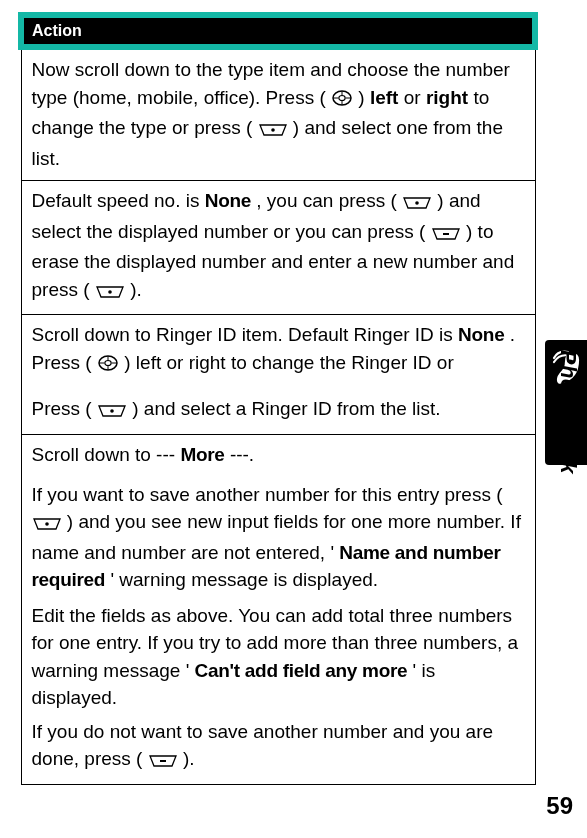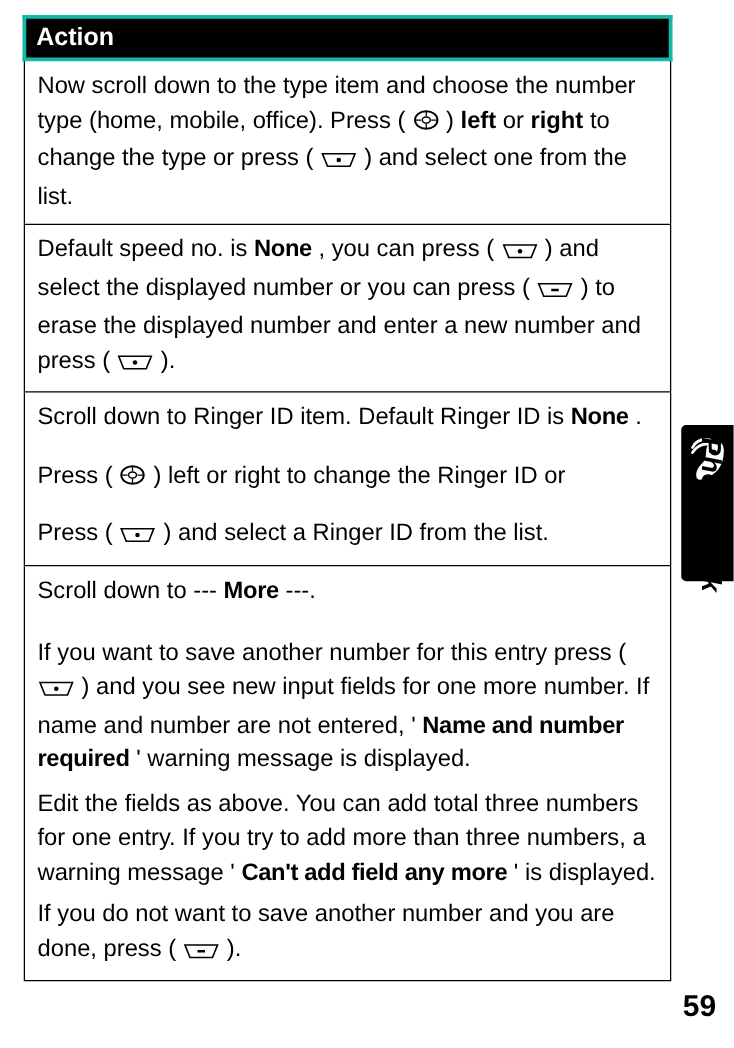--- a/index.html
+++ b/index.html
@@ -1,20 +1,20 @@
 <!DOCTYPE html>
 <html><head>
 <meta charset="utf-8">
 <style>
   * { box-sizing: border-box; margin: 0; padding: 0; }
   html, body { width: 587px; height: 838px; background: #fff; font-family: Arial, Helvetica, sans-serif; }
   .page { position: relative; width: 587px; height: 838px; padding: 0; }
   .content { padding: 12px 14px 0 18px; }
   .table { border: 1px solid #000; border-collapse: collapse; width: 520px; }
-  .table th { background: #000; color: #fff; text-align: left; font-size: 20px; font-weight: bold; padding: 4px 8px; border: 3px solid #14b8a6; }
+  .table th { background: #000; color: #fff; text-align: left; font-size: 16px; font-weight: bold; padding: 4px 8px; border: 6px solid #14b8a6; }
   .table td { border-top: 1px solid #000; border-bottom: 1px solid #000; padding: 6px 10px 8px 10px; font-size: 19px; line-height: 1.45; vertical-align: top; }
   .bold-ui { font-family: "Arial Black", Arial, sans-serif; font-weight: 900; letter-spacing: -0.3px; }
   .bold { font-weight: bold; }
   .icon { display: inline-block; vertical-align: -3px; }
   .sidetab {
     position: absolute;
     right: 0;
     top: 340px;
     width: 42px;
     height: 125px;
@@ -113,21 +113,21 @@
         </td>
           </tr>
 
         <tr>
             <td>
           <div>
             <span>Scroll down to Ringer ID item. Default Ringer ID is </span>
             <span class="bold-ui">None</span>
             <span>.</span>
           </div>
-          <div style="margin-top:19px">
+          <div style="margin-top:0">
             <span>Press (</span>
             <span class="icon">
               <svg width="22" height="18">
                     <ellipse cx="11" cy="9" rx="9" ry="7" fill="none" stroke="#000" stroke-width="1.5"></ellipse>
                     <ellipse cx="11" cy="9" rx="3.2" ry="2.5" fill="none" stroke="#000" stroke-width="1.2"></ellipse>
                     <line x1="11" y1="2" x2="11" y2="6" stroke="#000"></line>
                     <line x1="11" y1="12" x2="11" y2="16" stroke="#000"></line>
                     <line x1="2" y1="9" x2="7" y2="9" stroke="#000"></line>
                     <line x1="15" y1="9" x2="20" y2="9" stroke="#000"></line>
                   </svg>
@@ -148,21 +148,21 @@
           </tr>
 
 
         <tr>
             <td>
           <div>
             <span>Scroll down to ---</span>
             <span class="bold-ui">More</span>
             <span>---.</span>
           </div>
-          <div style="margin-top:22px">
+          <div style="margin-top:12px">
             <span>If you want to save another number for this entry press (</span>
             <span class="icon">
               <svg width="30" height="14">
                     <path d="M2,2 L28,2 L24,12 L6,12 Z" fill="none" stroke="#000" stroke-width="1.3"></path>
                     <circle cx="15" cy="7" r="1.8" fill="#000"></circle>
                   </svg>
             </span>
             <span>) and you see new input fields for one more number. If name and number are not entered, '</span>
             <span class="bold-ui">Name and number required</span>
             <span>' warning message is displayed.</span>

